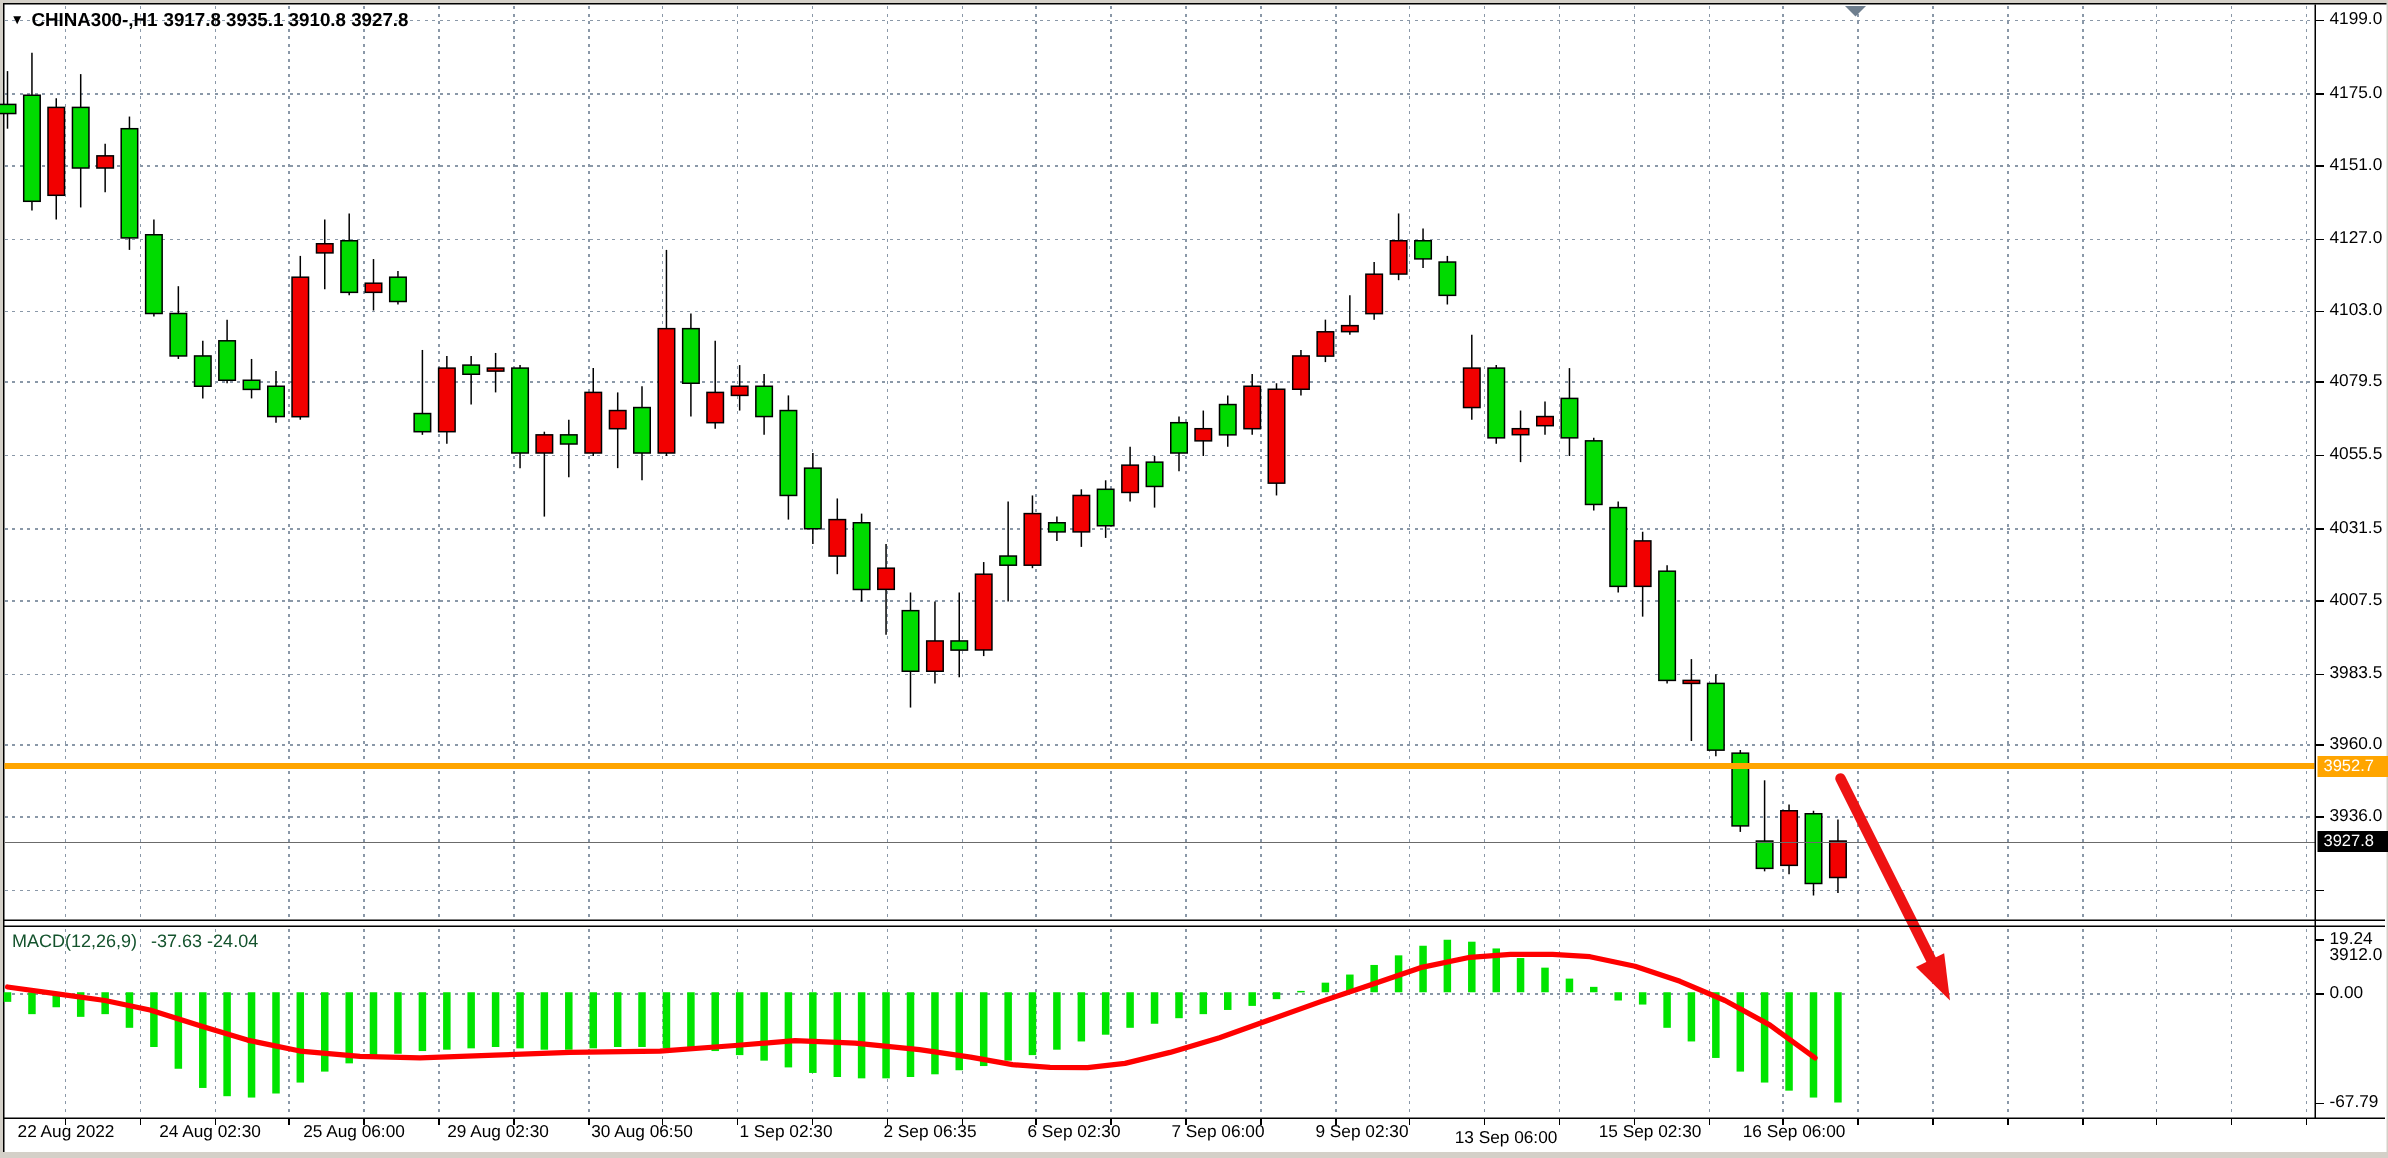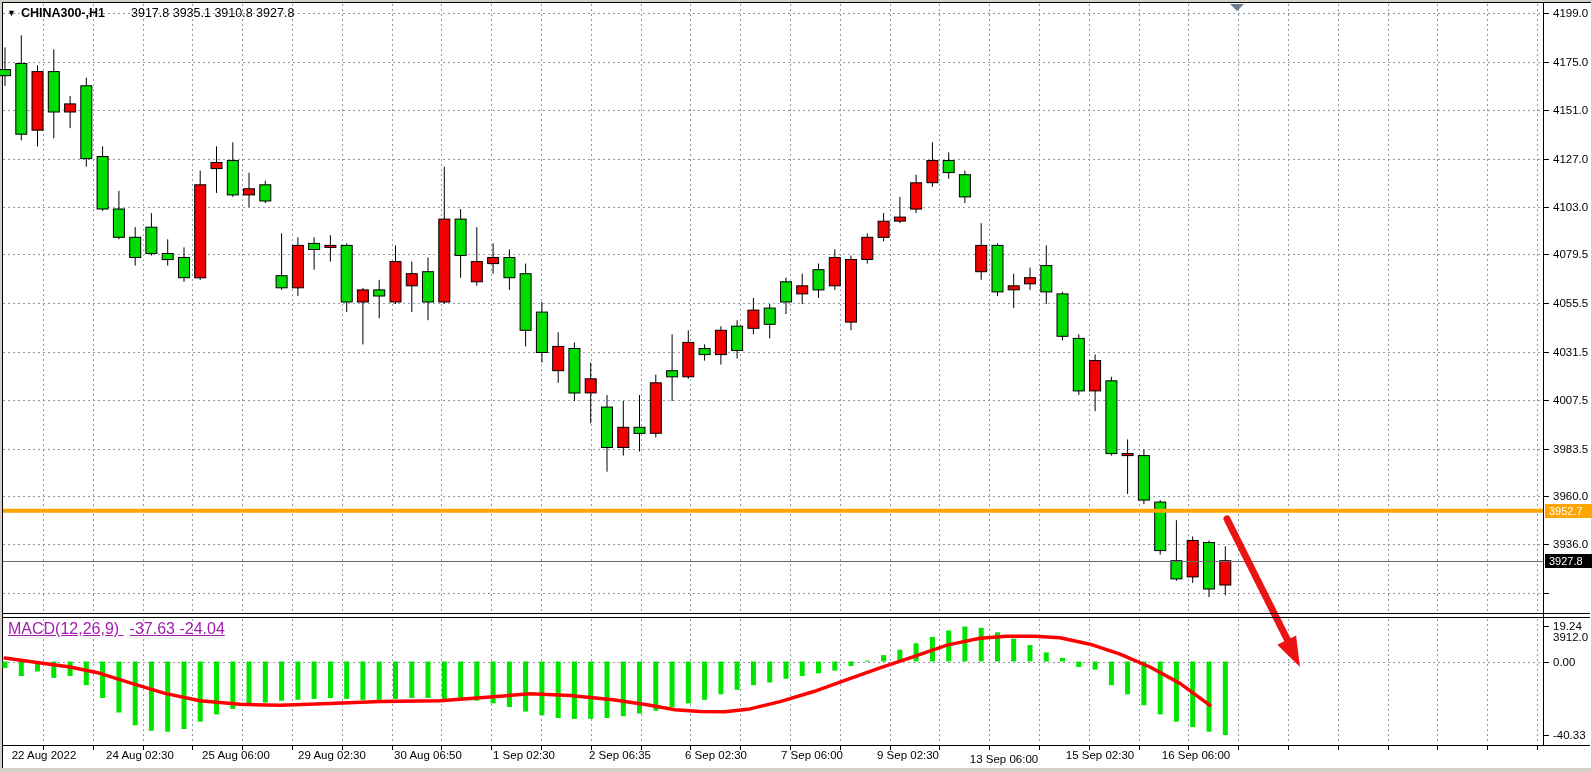--- a/index.html
+++ b/index.html
@@ -6,22 +6,22 @@
   #app{position:relative;width:1592px;height:772px;background:#d4d0c8;overflow:hidden;
        font-family:"Liberation Sans",sans-serif;-webkit-font-smoothing:antialiased;}
   #paper{position:absolute;left:2px;top:2px;width:1588px;height:765px;background:#fff;
          border-top:1px solid #000;border-left:1px solid #000;}
   #chart-svg{position:absolute;left:0;top:0;}
   .grid{stroke:#8a98a8;stroke-width:1;stroke-dasharray:2,3;shape-rendering:crispEdges;}
   .solidline{shape-rendering:crispEdges;}
   #title-row{position:absolute;left:7px;top:6px;display:flex;align-items:center;
              font-size:12.5px;font-weight:600;color:#000;z-index:5;}
   #title-row .dd{font-size:9px;margin-right:5px;line-height:12px;}
-  #title-row .ohlc{margin-left:26px;font-weight:400;}
-  #macd-label-row{position:absolute;left:8px;top:620px;font-size:16px;color:#a21caf;z-index:5;text-decoration:underline;}
+  #title-row .ohlc{margin-left:4px;font-weight:700;}
+  #macd-label-row{position:absolute;left:8px;top:620px;font-size:12px;color:#14532d;z-index:5;}
   #macd-label-row .vals{margin-left:6px;}
   .tick{position:absolute;font-size:11.5px;color:#000;white-space:nowrap;line-height:14px;}
   .xtick{transform:translateX(-50%);}
   .tag{position:absolute;left:1545px;width:46px;height:14px;color:#fff;font-size:11px;
        line-height:14px;padding-left:4px;z-index:6;}
   #orange-tag{background:#ffa500;}
   #price-tag{background:#000;}
   .sep{position:absolute;left:2px;width:1588px;height:1px;background:#000;z-index:4;}
   #vsep{position:absolute;left:1543px;top:3px;width:1px;height:743px;background:#000;z-index:4;}
   #hsep-bottom{top:745px;}
@@ -421,21 +421,21 @@
       <div class="tick" style="left: 1553px; top: 247.498px; text-align: right;">4079.5</div>
       <div class="tick" style="left: 1553px; top: 295.999px;">4055.5</div>
       <div class="tick" style="left: 1553px; top: 344.501px;">4031.5</div>
       <div class="tick" style="left: 1553px; top: 393.002px;">4007.5</div>
       <div class="tick" style="left: 1553px; top: 441.504px;">3983.5</div>
       <div class="tick" style="left: 1553px; top: 488.995px;">3960.0</div>
       <div class="tick" style="left: 1553px; top: 537.497px;">3936.0</div>
       <div class="tick" style="left: 1553px; top: 585.998px; margin-top: 44px;">3912.0</div>
       <div class="tick" style="left: 1553px; top: 619.425px;">19.24</div>
       <div class="tick" style="left: 1553px; top: 654.5px;">0.00</div>
-      <div class="tick" style="left: 1553px; top: 728.022px;">-40.33</div>
+      <div class="tick" style="left: 1553px; top: 728.022px;">-67.79</div>
       <div class="tick xtick" style="left: 44px; top: 748px;">22 Aug 2022</div>
       <div class="tick xtick" style="left: 140px; top: 748px;">24 Aug 02:30</div>
       <div class="tick xtick" style="left: 236px; top: 748px;">25 Aug 06:00</div>
       <div class="tick xtick" style="left: 332px; top: 748px;">29 Aug 02:30</div>
       <div class="tick xtick" style="left: 428px; top: 748px;">30 Aug 06:50</div>
       <div class="tick xtick" style="left: 524px; top: 748px;">1 Sep 02:30</div>
       <div class="tick xtick" style="left: 620px; top: 748px;">2 Sep 06:35</div>
       <div class="tick xtick" style="left: 716px; top: 748px;">6 Sep 02:30</div>
       <div class="tick xtick" style="left: 812px; top: 748px;">7 Sep 06:00</div>
       <div class="tick xtick" style="left: 908px; top: 748px;">9 Sep 02:30</div>

